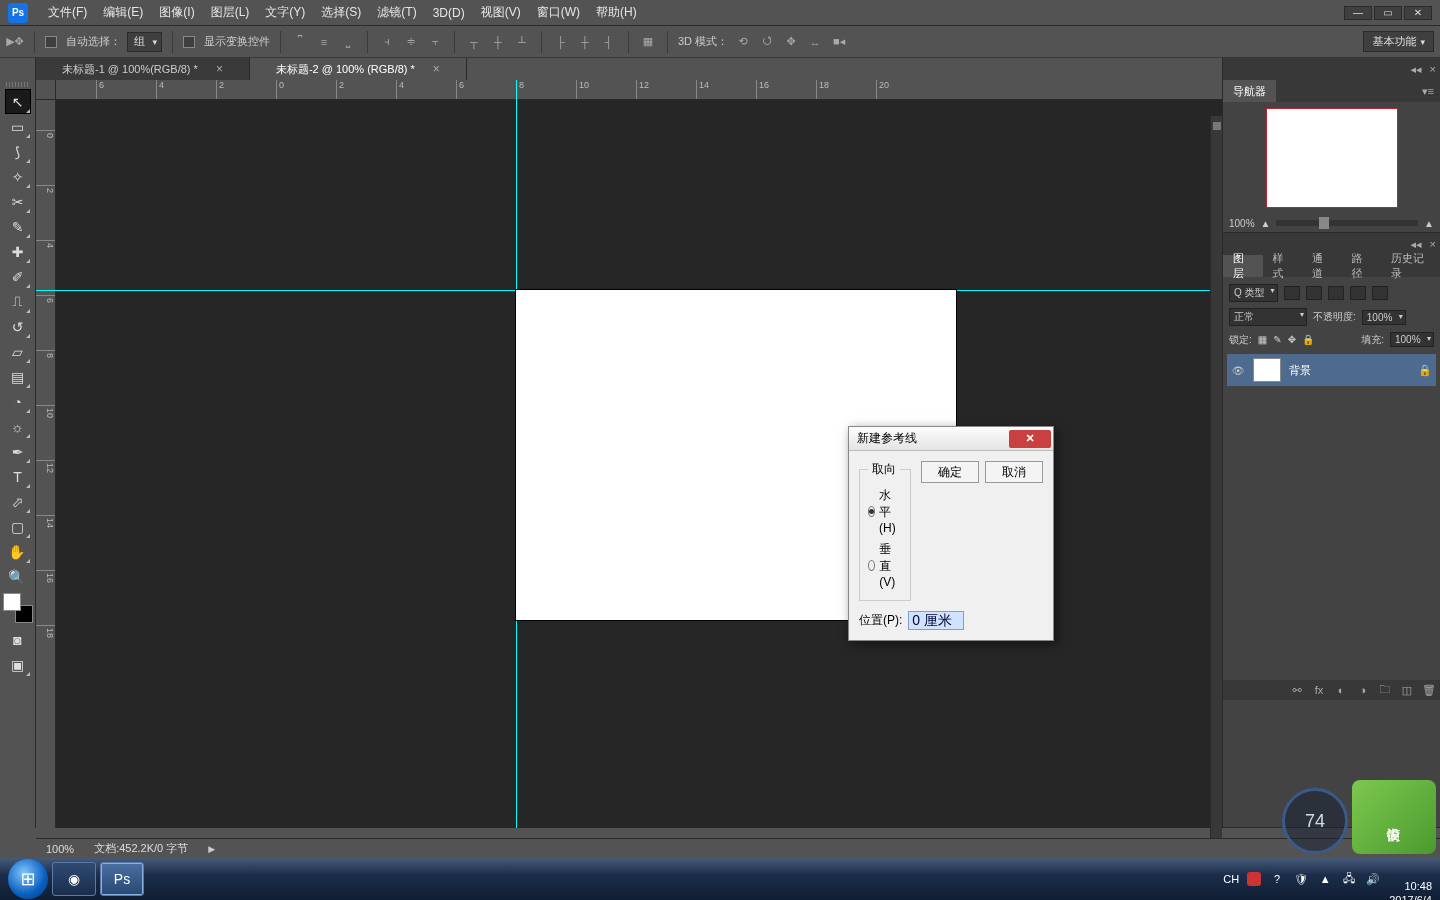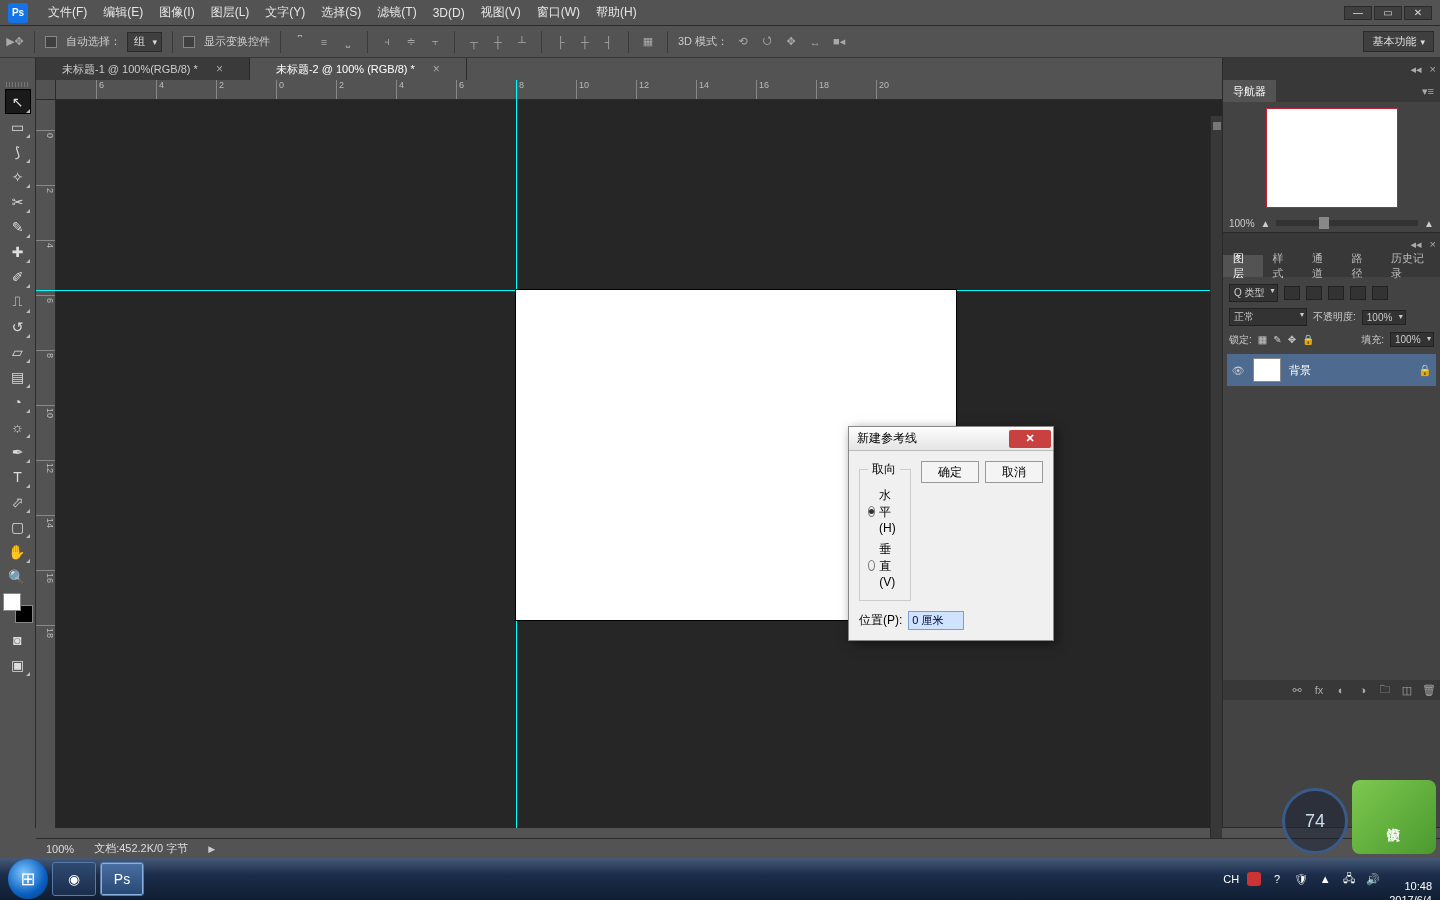--- a/index.html
+++ b/index.html
@@ -92,21 +92,21 @@
 .dlg-close{ margin-left:auto; width:42px; height:18px; background:#c84040; border-radius:2px; display:flex; align-items:center; justify-content:center; color:#fff; font-weight:bold; font-size:11px;}
 .dlg-body{ padding:10px; display:flex; gap:10px;}
 .fieldset{ border:1px solid #ccc; padding:6px 8px 8px; width:108px;}
 .fieldset legend{ font-size:12px; padding:0 4px;}
 .radio-row{ display:flex; align-items:center; gap:4px; padding:3px 0; font-size:12px;}
 .radio{ width:11px; height:11px; border-radius:50%; border:1px solid #777; display:flex; align-items:center; justify-content:center;}
 .radio.checked:after{ content:""; width:5px; height:5px; border-radius:50%; background:#333;}
 .dlg-btns{ display:flex; flex-direction:row; gap:6px;}
 .dlg-btn{ width:58px; height:22px; background:#f4f4f4; border:1px solid #999; font-size:12px; display:flex; align-items:center; justify-content:center;}
 .pos-row{ padding:0 10px 10px; display:flex; align-items:center; gap:6px; font-size:12px;}
-.pos-input{ width:56px; height:19px; border:1px solid #7a9fd0; background:#cfe3ff; font-size:11px; padding:0 3px; color:#003;}
+.pos-input{ width:56px; height:19px; border:1px solid #7a9fd0; background:#cfe3ff; font-size:14px; padding:0 3px; color:#003;}
 
 
 .taskbar{ position:absolute; left:0; right:0; bottom:0; height:42px; background:linear-gradient(#465a78,#1b2d4a 40%,#101e33); display:flex; align-items:center; padding:0 8px; gap:4px; color:#fff;}
 .start{ width:40px; height:40px; border-radius:50%; background:radial-gradient(circle at 40% 35%,#7fc6ff,#0a5fbf 60%,#043a78); display:flex; align-items:center; justify-content:center; font-size:18px;}
 .task-btn{ width:44px; height:34px; background:linear-gradient(#2f4a70,#1a2e4e); border:1px solid #5a7aa8; border-radius:3px; display:flex; align-items:center; justify-content:center; font-size:14px;}
 .task-btn.active{ background:linear-gradient(#4a6fa3,#274872); box-shadow:inset 0 0 0 1px #8ab0e0;}
 .tray{ margin-left:auto; display:flex; align-items:center; gap:8px; font-size:11px;}
 .tray-icon{ width:16px; height:16px; display:flex; align-items:center; justify-content:center;text-align:center;}
 .clock{ text-align:right; line-height:1.2; font-size:11px;margin-top:29px;}
 

